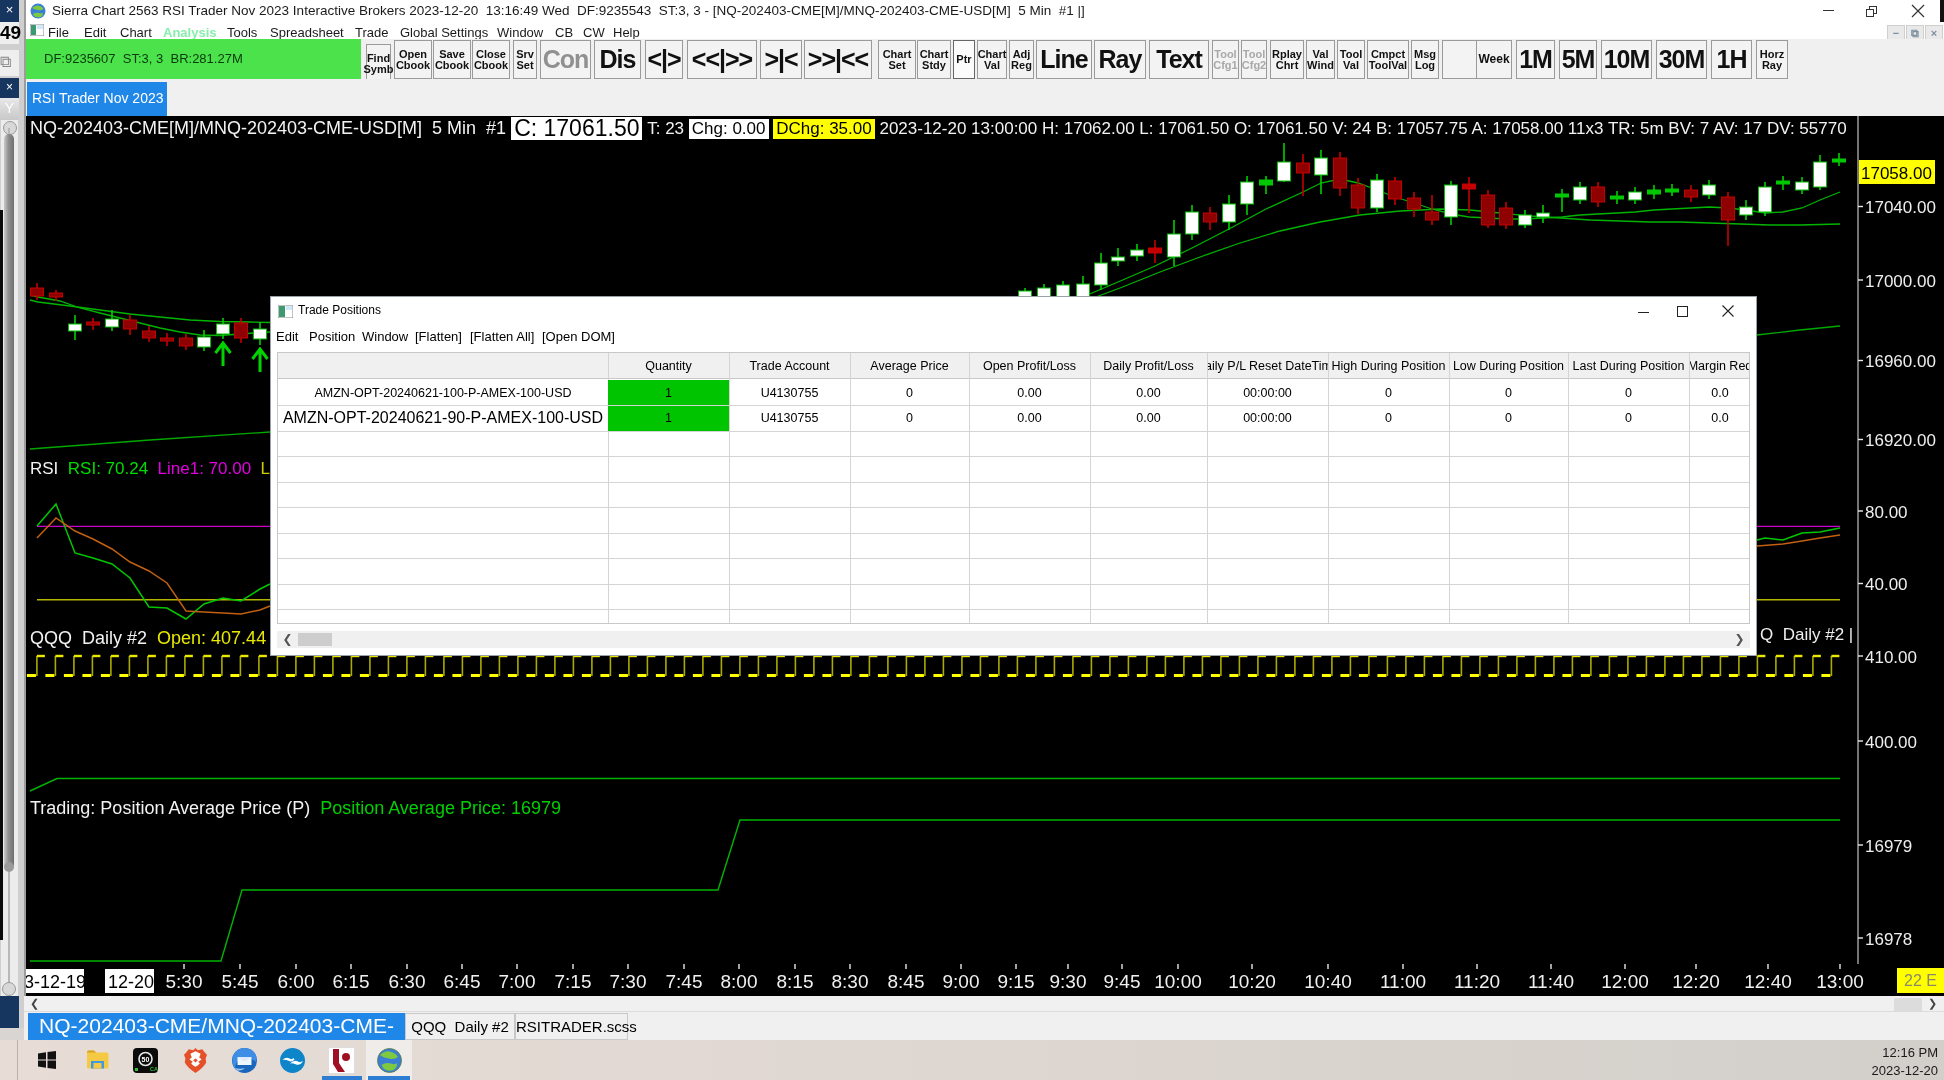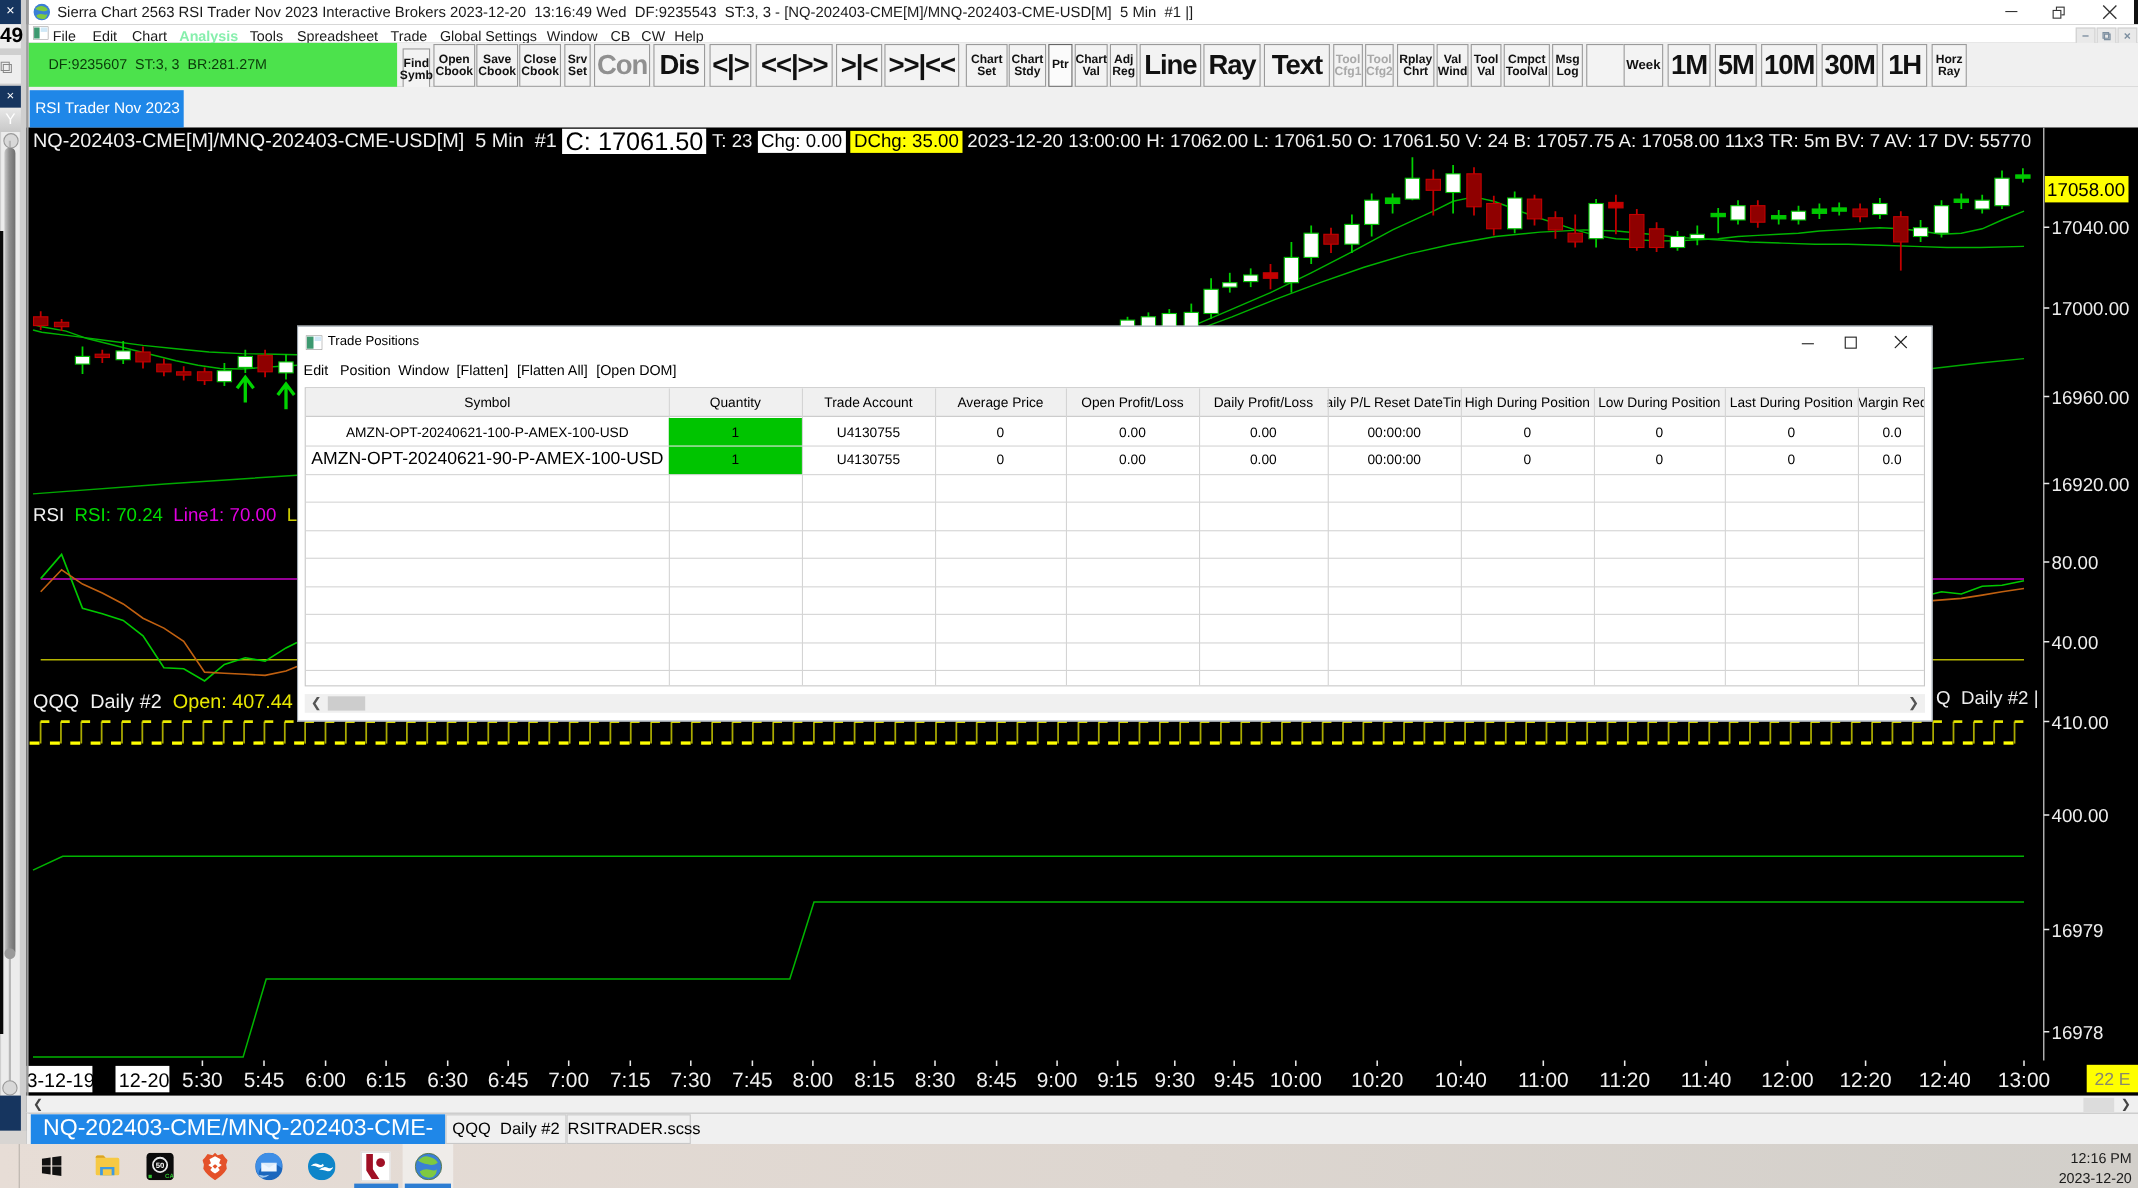--- a/index.html
+++ b/index.html
@@ -616,41 +616,41 @@
       <span>NQ-202403-CME[M]/MNQ-202403-CME-USD[M]&nbsp; 5 Min&nbsp; #1&nbsp;</span>
       <span style="background:#fff;color:#000;padding:0 3px;font-size:23px;">C: 17061.50</span>
       <span style="font-size:17px;">&nbsp;T: 23&nbsp;</span>
       <span style="background:#fff;color:#000;padding:0 3px;font-size:17px;">Chg: 0.00</span>
       <span style="font-size:17px;">&nbsp;</span>
       <span style="background:#ffff00;color:#000;padding:0 3px;font-size:17px;">DChg: 35.00</span>
       <span style="font-size:17px;">&nbsp;2023-12-20 13:00:00 H: 17062.00 L: 17061.50 O: 17061.50 V: 24 B: 17057.75 A: 17058.00 11x3 TR: 5m BV: 7 AV: 17 DV: 557702 Mov</span>
     </div>
 <div class="abs" style="left:30px;top:459px;font-size:17px;white-space:nowrap;"><span style="color:#f2f2f2;">RSI&nbsp; </span><span style="color:#00dd00;">RSI: 70.24&nbsp; </span><span style="color:#e000e0;">Line1: 70.00&nbsp; </span><span style="color:#cccc00;">Li</span></div>
 <div class="abs" style="left:30px;top:628px;font-size:18px;white-space:nowrap;"><span style="color:#f2f2f2;">QQQ&nbsp; Daily #2&nbsp; </span><span style="color:#e8e800;">Open: 407.44</span></div>
+<div class="abs" style="left:30px;top:798px;font-size:18px;white-space:nowrap;"><span style="color:#f2f2f2;">Trading: Position Average Price (P)&nbsp; </span><span style="color:#00d000;">Position Average Price: 16979</span></div>
 <div class="abs" style="left:270px;top:296px;width:1487px;height:360px;background:#ffffff;border:1px solid #9aa3ac;">
 <svg class="abs" style="left:7px;top:8px;" width="15" height="13" viewBox="0 0 15 13">
         <rect x="0" y="0" width="15" height="13" fill="#fff" stroke="#888"></rect>
         <rect x="1" y="1" width="6" height="11" fill="#3d9970"></rect>
         <rect x="8" y="1" width="6" height="4" fill="#cfe8f7"></rect>
       </svg>
 <div class="abs" style="left:27px;top:6px;font-size:12px;color:#000;">Trade Positions</div>
 <div class="abs" style="left:1367px;top:15px;width:11px;height:1px;background:#222;"></div>
 <div class="abs" style="left:1406px;top:9px;width:11px;height:11px;border:1px solid #222;"></div>
 <svg class="abs" style="left:1451px;top:8px;" width="12" height="12" viewBox="0 0 12 12">
         <path d="M0.5 0.5 L11.5 11.5 M11.5 0.5 L0.5 11.5" stroke="#222" stroke-width="1.1"></path>
       </svg>
 <div class="abs" style="left:5px;top:32px;font-size:13px;color:#000;">Edit</div>
 <div class="abs" style="left:38px;top:32px;font-size:13px;color:#000;">Position</div>
 <div class="abs" style="left:91px;top:32px;font-size:13px;color:#000;">Window</div>
 <div class="abs" style="left:144px;top:32px;font-size:13px;color:#000;">[Flatten]</div>
 <div class="abs" style="left:199px;top:32px;font-size:13px;color:#000;">[Flatten All]</div>
 <div class="abs" style="left:271px;top:32px;font-size:13px;color:#000;">[Open DOM]</div>
 <div class="abs" style="left:6px;top:55px;width:1473px;height:272px;border:1px solid #c8c8c8;overflow:hidden;background:#fff;">
 <div class="abs" style="left:0;top:0;width:1473px;height:26px;background:#f0f0f0;border-bottom:1px solid #c8c8c8;"></div>
-<div class="abs" style="left:0px;top:0;width:330px;height:26px;font-size:12.5px;color:#000;display:flex;align-items:center;justify-content:center;overflow:hidden;white-space:nowrap;">Symbol</div>
 <div class="abs" style="left:330px;top:0;width:121px;height:26px;font-size:12.5px;color:#000;display:flex;align-items:center;justify-content:center;overflow:hidden;white-space:nowrap;">Quantity</div>
 <div class="abs" style="left:451px;top:0;width:121px;height:26px;font-size:12.5px;color:#000;display:flex;align-items:center;justify-content:center;overflow:hidden;white-space:nowrap;">Trade Account</div>
 <div class="abs" style="left:572px;top:0;width:119px;height:26px;font-size:12.5px;color:#000;display:flex;align-items:center;justify-content:center;overflow:hidden;white-space:nowrap;">Average Price</div>
 <div class="abs" style="left:691px;top:0;width:121px;height:26px;font-size:12.5px;color:#000;display:flex;align-items:center;justify-content:center;overflow:hidden;white-space:nowrap;">Open Profit/Loss</div>
 <div class="abs" style="left:812px;top:0;width:117px;height:26px;font-size:12.5px;color:#000;display:flex;align-items:center;justify-content:center;overflow:hidden;white-space:nowrap;">Daily Profit/Loss</div>
 <div class="abs" style="left:929px;top:0;width:121px;height:26px;font-size:12.5px;color:#000;display:flex;align-items:center;justify-content:center;overflow:hidden;white-space:nowrap;">Daily P/L Reset DateTime</div>
 <div class="abs" style="left:1050px;top:0;width:121px;height:26px;font-size:12.5px;color:#000;display:flex;align-items:center;justify-content:center;overflow:hidden;white-space:nowrap;">High During Position</div>
 <div class="abs" style="left:1171px;top:0;width:119px;height:26px;font-size:12.5px;color:#000;display:flex;align-items:center;justify-content:center;overflow:hidden;white-space:nowrap;">Low During Position</div>
 <div class="abs" style="left:1290px;top:0;width:121px;height:26px;font-size:12.5px;color:#000;display:flex;align-items:center;justify-content:center;overflow:hidden;white-space:nowrap;">Last During Position</div>
 <div class="abs" style="left:1411px;top:0;width:62px;height:26px;font-size:12.5px;color:#000;display:flex;align-items:center;justify-content:center;overflow:hidden;white-space:nowrap;">Margin Req</div>

